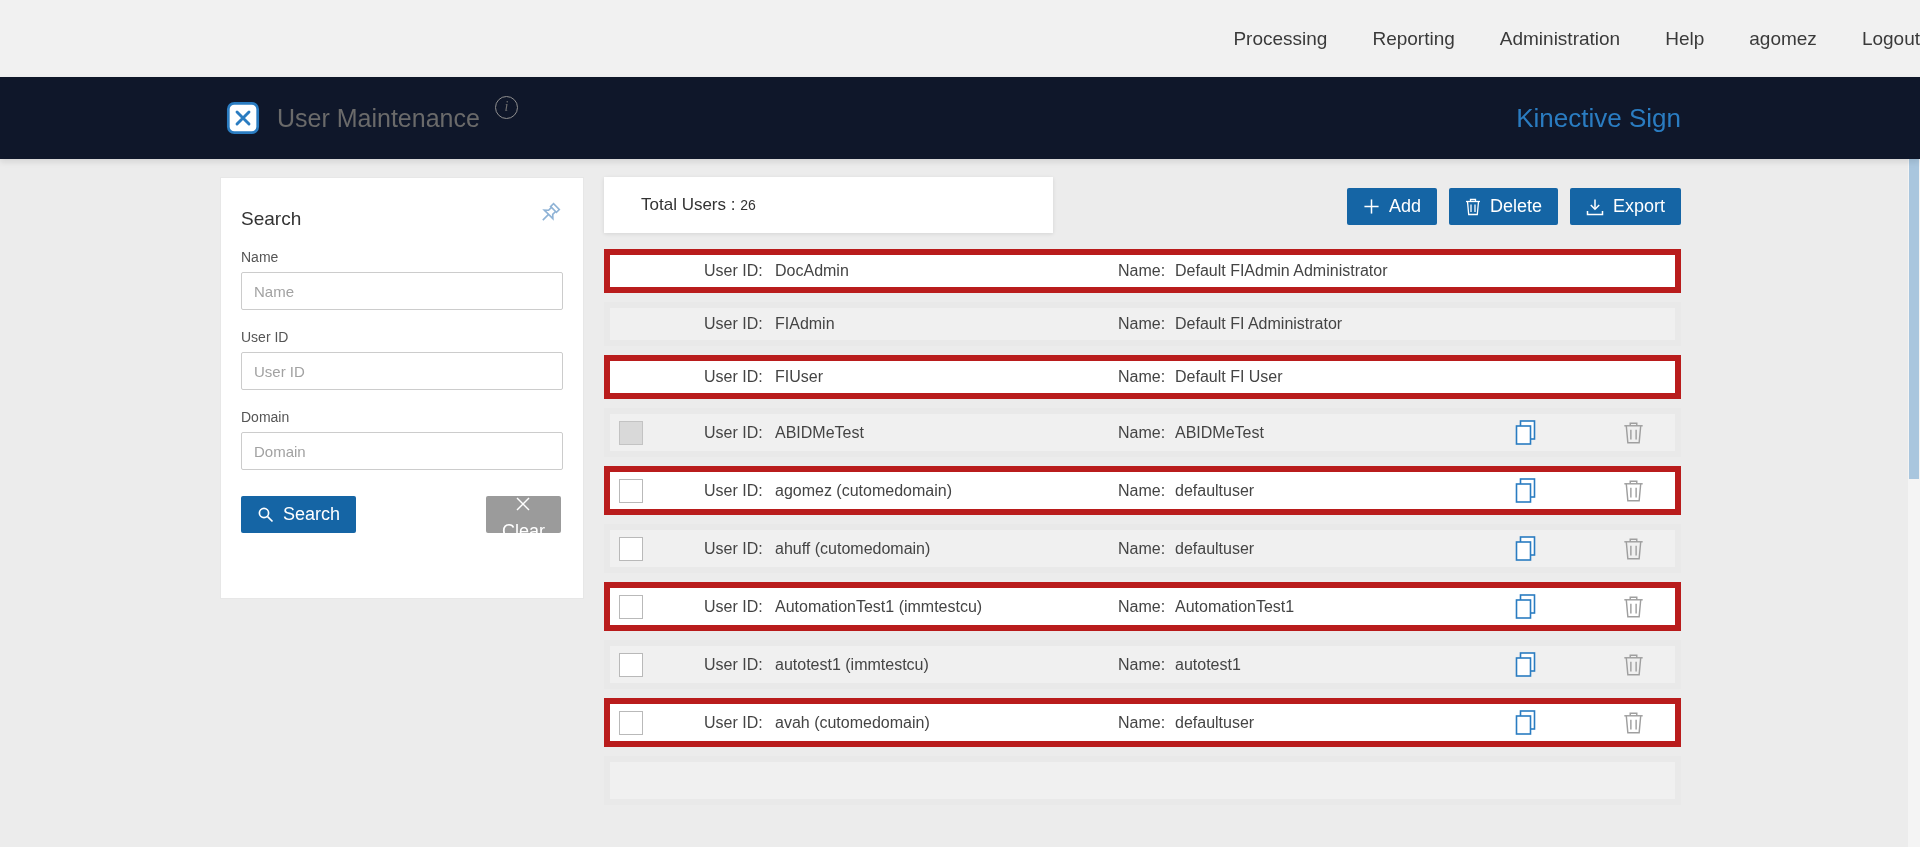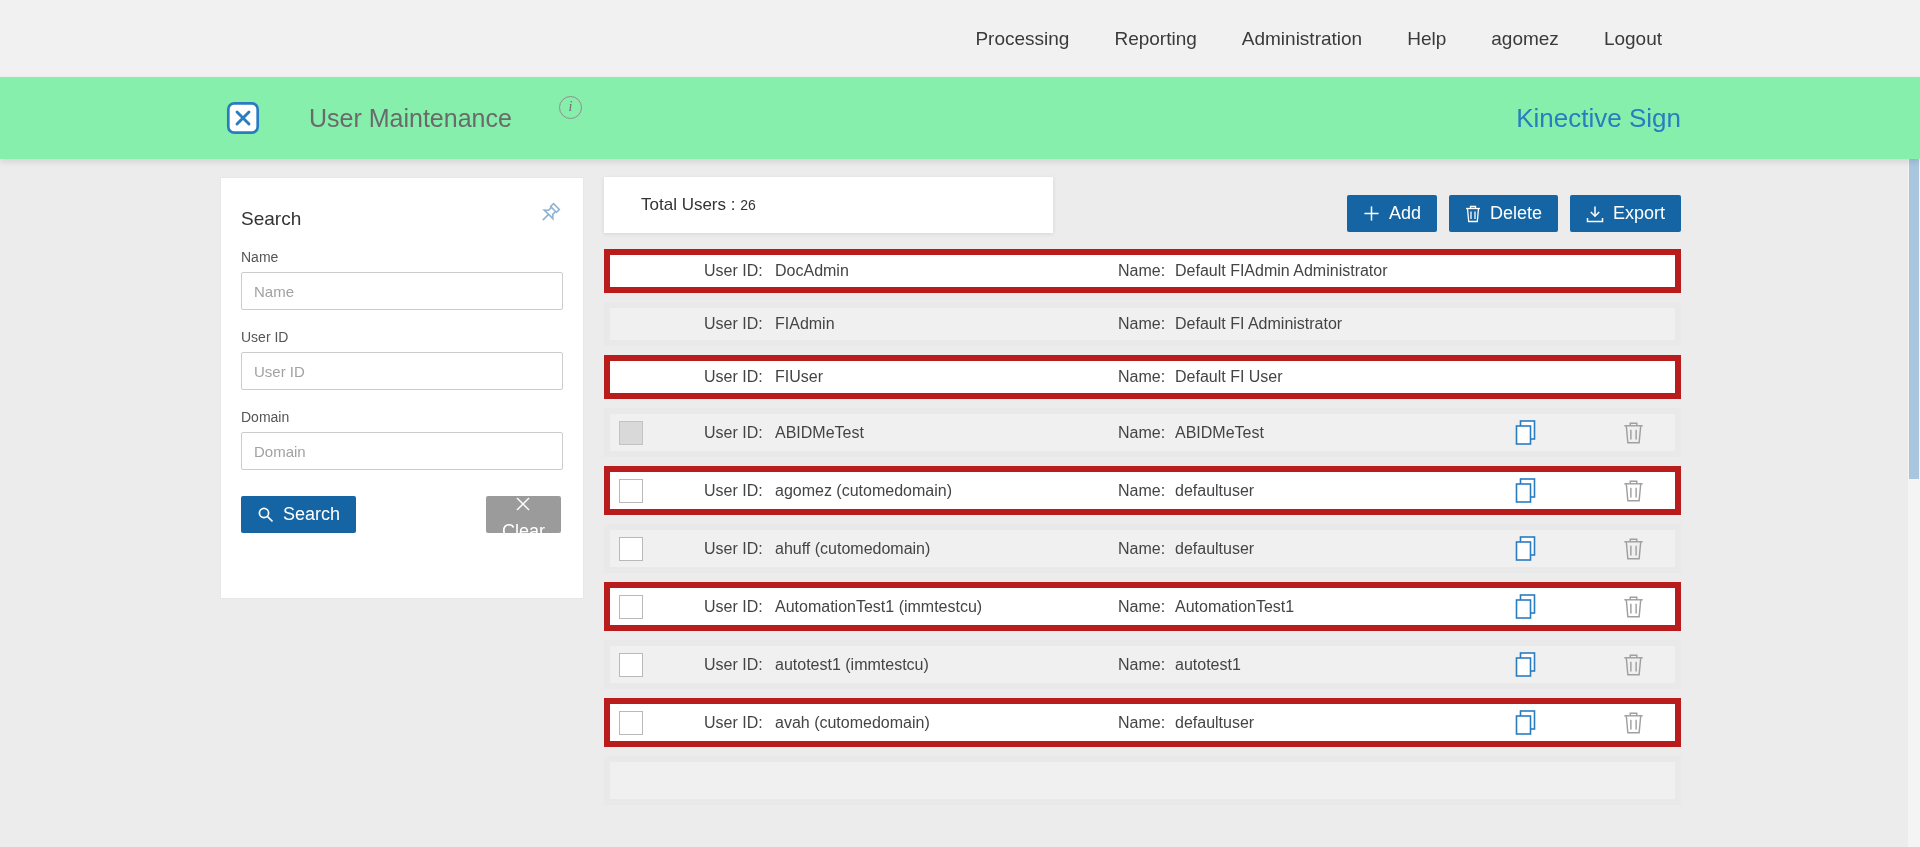--- a/index.html
+++ b/index.html
@@ -9,28 +9,28 @@
   }
   *{box-sizing:border-box;}
   html,body{margin:0;padding:0;}
   body{
     width:1920px;height:847px;overflow:hidden;position:relative;
     font-family:"Liberation Sans",sans-serif;background:#ececec;color:#333;
   }
   
   .topbar{
     height:77px;background:#f1f1f1;display:flex;align-items:center;
-    justify-content:flex-end;gap:45px;padding-right:258px;font-size:19px;color:#3a3a3a;
+    justify-content:flex-end;gap:45px;font-size:19px;color:#3a3a3a;
   }
   .nav-item{cursor:pointer;white-space:nowrap;}
   
   .header{
-    height:82px;background:#86efac;display:flex;align-items:center;
+    height:82px;background:#0f172a;display:flex;align-items:center;
     padding:0 239px 0 225px;box-shadow:0 3px 6px rgba(0,0,0,0.10);
-    position:relative;z-index:3;gap:32px;
+    position:relative;z-index:3;
   }
   .app-icon{display:inline-flex;margin-right:16px;}
   .page-title{font-size:25px;color:#6a6a6a;}
   .info-icon{
     width:23px;height:23px;border:1px solid #8f8f8f;border-radius:50%;
     display:inline-flex;align-items:center;justify-content:center;
     margin-left:15px;transform:translateY(-11px);cursor:pointer;
     font-family:"Liberation Serif",serif;font-style:italic;font-size:14px;color:#6f6f6f;
   }
   .spacer{flex:1;}
@@ -62,21 +62,21 @@
   .btn.gray{background:var(--gray-btn);flex-direction:column;}
   
   .content-col{width:1077px;margin-left:20px;}
   .row1{display:flex;justify-content:space-between;align-items:flex-start;}
   .stats-box{
     width:449px;background:#fff;box-shadow:0 1px 4px rgba(0,0,0,0.10);
     padding:12px 0 12px 37px;font-size:17px;color:#333;
   }
   .stats-line{line-height:31px;}
   .stats-line .val{font-size:14px;}
-  .action-group{display:flex;gap:12px;margin-top:18px;}
+  .action-group{display:flex;gap:12px;margin-top:11px;}
   .row2{display:flex;justify-content:space-between;margin-top:22px;}
   
   .user-list{margin-top:16px;}
   .user-row{
     position:relative;height:49px;background:#fff;border:6px solid #b91c1c;
     margin-bottom:9px;font-size:16px;color:#444;
   }
   .user-row.alt{background:#f0f0f0;border-color:#e9e9e9;}
   .user-row.static{height:44px;}
   .user-row > span{position:absolute;top:50%;transform:translateY(-50%);}

